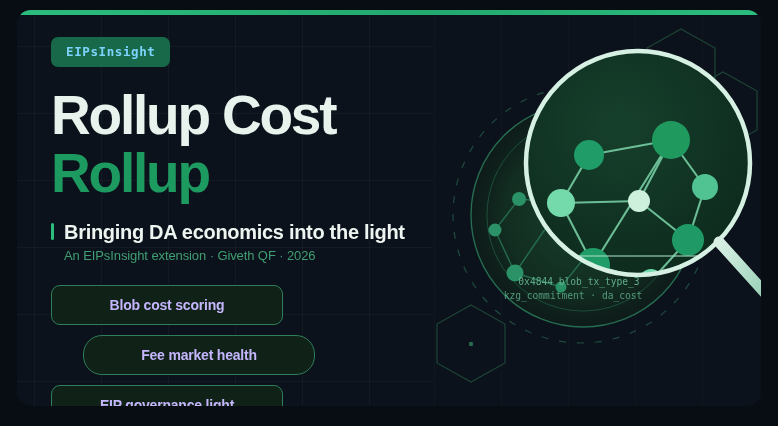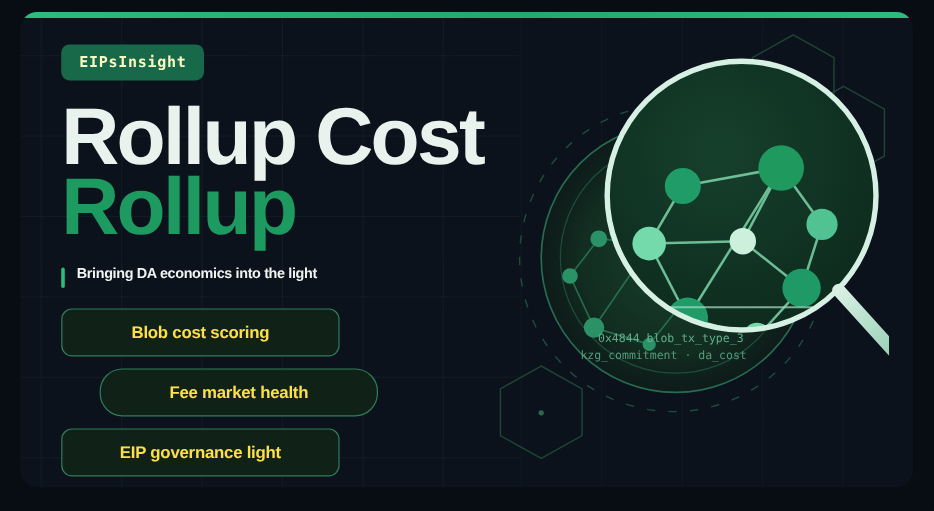--- a/index.html
+++ b/index.html
@@ -67,32 +67,32 @@
   .left {
     position: absolute;
     left: 34px;
     top: 27px;
     width: 370px;
   }
 
   .badge {
     display: inline-block;
     background: #17694a;
-    color: #fef9c3;
+    color: #7dd3fc;
     font-family: "DejaVu Sans Mono", monospace;
     font-size: 12.5px;
     font-weight: bold;
     letter-spacing: 0.6px;
     padding: 7px 15px 8px;
     border-radius: 7px;
   }
 
   .title {
     margin-top: 19px;
-    font-size: 67px;
+    font-size: 55px;
     line-height: 58px;
     font-weight: bold;
     letter-spacing: -2.2px;
     color: #e9f3ed;
   }
   .title .accent { color: #1d9a60; display: block; }
 
   .subwrap {
     margin-top: 19px;
     position: relative;
@@ -100,53 +100,53 @@
   }
   .subwrap::before {
     content: "";
     position: absolute;
     left: 0; top: 2px;
     width: 3px; height: 17px;
     background: #2bbd7e;
     border-radius: 2px;
   }
   .subtitle {
-    font-size: 12px;
+    font-size: 20px;
     font-weight: bold;
     color: #eef5f1;
     letter-spacing: -0.3px;
   }
   .meta {
     margin-top: 4px;
     font-size: 13px;
     color: #3f9f72;
     letter-spacing: -0.1px;
   }
 
   .chips { margin-top: 22px; }
   .chip {
     display: block;
     width: 232px;
     padding: 11px 0;
     text-align: center;
     background: #102218;
     border: 1px solid #2f7d5b;
     border-radius: 9px;
-    color: #fde047;
+    color: #c4b5fd;
     font-size: 14px;
     font-weight: bold;
     letter-spacing: -0.2px;
     margin-bottom: 10px;
   }
   .chip.shift { margin-left: 32px; border-radius: 19px; }
 
   
   .visual {
     position: absolute;
-    left: 396px; top: 5px;
+    left: 416px; top: 5px;
     width: 328px; height: 391px;
     overflow: hidden;
   }
   .visual svg { display: block; }
 </style>
 </head>
 <body>
 
 <div id="stage">
 
@@ -160,20 +160,21 @@
 
       <div class="badge">EIPsInsight</div>
 
       <div class="title">
         <span>Rollup Cost</span>
         <span class="accent">Rollup</span>
       </div>
 
       <div class="subwrap">
         <div class="subtitle">Bringing DA economics into the light</div>
+        <div class="meta">An EIPsInsight extension · Giveth QF · 2026</div>
       </div>
 
       <div class="chips">
         <div class="chip">Blob cost scoring</div>
         <div class="chip shift">Fee market health</div>
         <div class="chip">EIP governance light</div>
       </div>
 
     </div>
 

